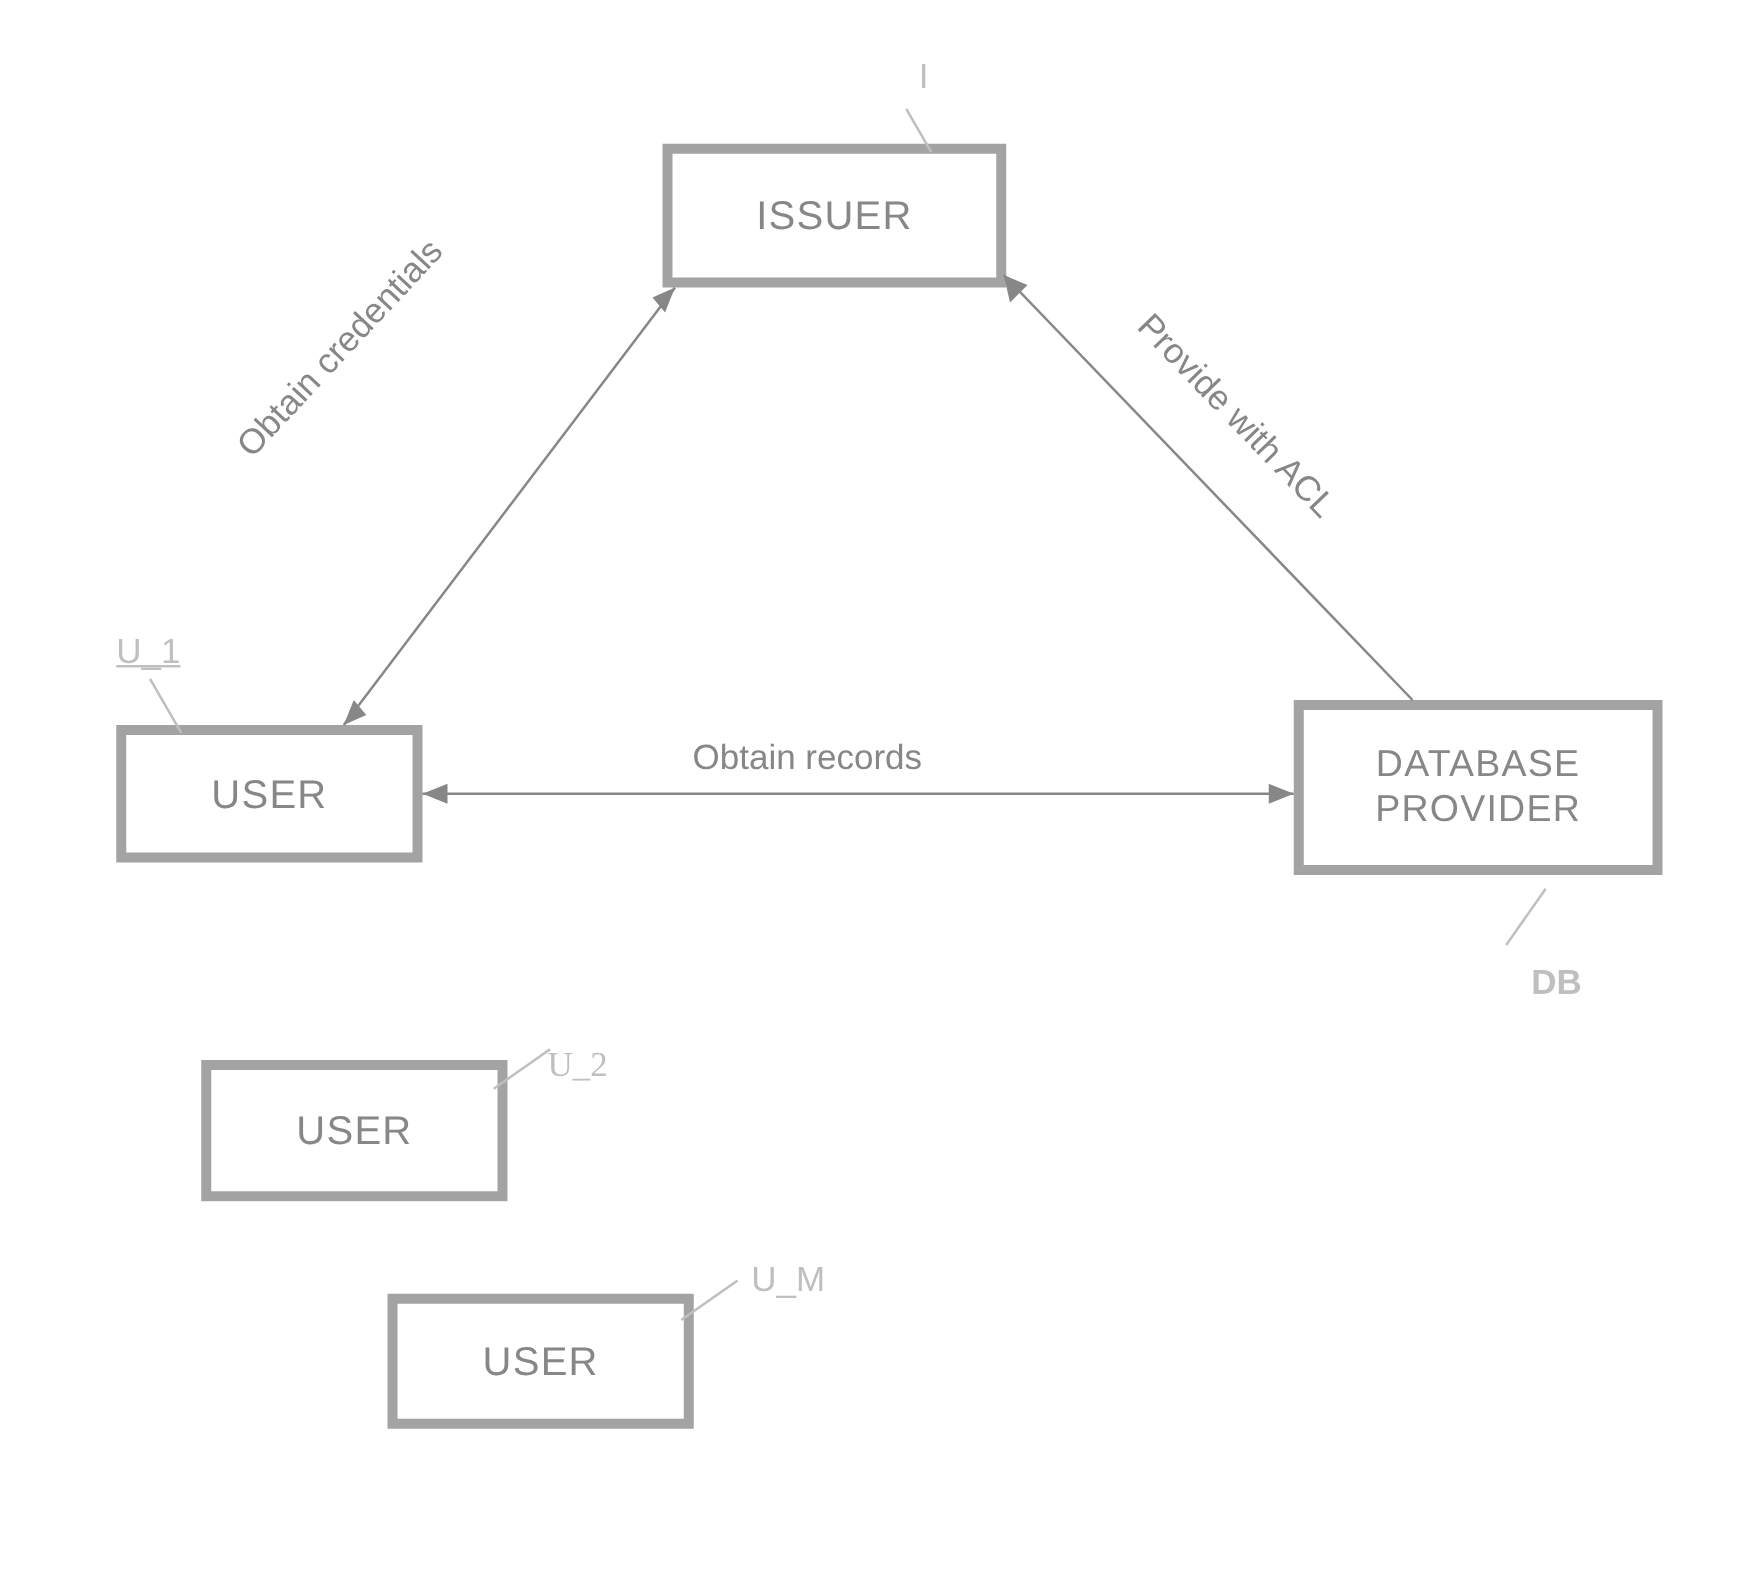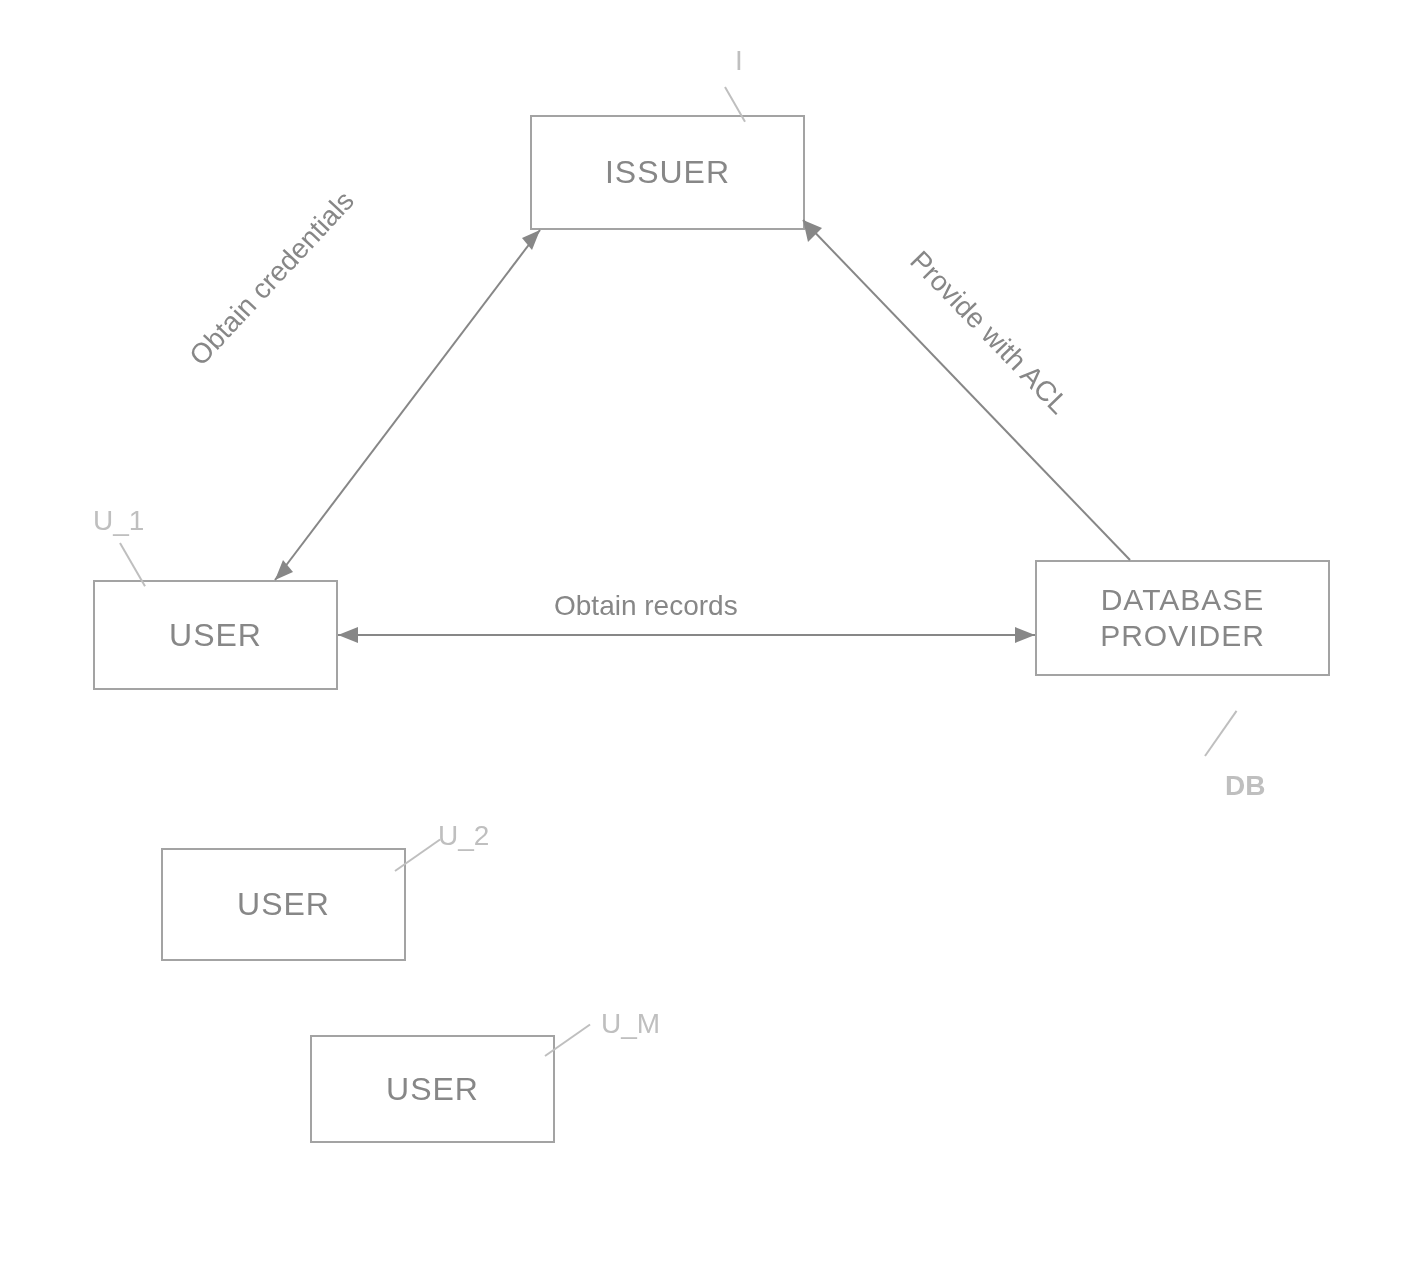--- a/index.html
+++ b/index.html
@@ -6,21 +6,21 @@
       margin: 0;
       padding: 0;
       background: #ffffff;
       font-family: Arial, Helvetica, sans-serif;
       width: 1410px;
       height: 1277px;
       position: relative;
     }
     .box {
       position: absolute;
-      border: 2px solid #a3a3a3;
+      border: 8px solid #a3a3a3;
       display: flex;
       align-items: center;
       justify-content: center;
       text-align: center;
       color: #878787;
       font-size: 32px;
       letter-spacing: 1px;
       background: #ffffff;
       box-sizing: border-box;
     }
@@ -61,35 +61,35 @@
 <body>
 
 <div class="box" style="left:530px; top:115px; width:275px; height:115px;">
   <span>ISSUER</span>
 </div>
 
 <div class="box" style="left:93px; top:580px; width:245px; height:110px;">
   <span>USER</span>
 </div>
 
-<div class="box" style="left:1035px; top:560px; width:295px; height:116px; font-size:30px; line-height:1.2;">
+<div class="box" style="left:1035px; top:560px; width:295px; height:140px; font-size:30px; line-height:1.2;">
   <span>DATABASE PROVIDER</span>
 </div>
 
 <div class="box" style="left:161px; top:848px; width:245px; height:113px;">
   <span>USER</span>
 </div>
 
 <div class="box" style="left:310px; top:1035px; width:245px; height:108px;">
   <span>USER</span>
 </div>
 
 <div class="label" style="left:735px; top:45px;">I</div>
-<div class="label" style="left:93px; top:505px;">U_1</div>
-<div class="label" style="left:438px; top:820px;">U_2</div>
+<div class="label" style="left:93px; top:505px;text-decoration:underline;">U_1</div>
+<div class="label" style="left:438px; top:837px;font-family:Liberation Serif, serif;">U_2</div>
 <div class="label" style="left:585px; top:1008px;margin-left:16px;">U_M</div>
 <div class="label" style="left:1225px; top:770px;font-weight:bold;">DB</div>
 
 <div class="tick" style="left:725px; top:86px; transform: rotate(60deg); width:40px;"></div>
 <div class="tick" style="left:120px; top:542px; transform: rotate(60deg); width:50px;"></div>
 <div class="tick" style="left:395px; top:870px; transform: rotate(-35deg); width:55px;"></div>
 <div class="tick" style="left:545px; top:1055px; transform: rotate(-35deg); width:55px;"></div>
 <div class="tick" style="left:1205px; top:755px; transform: rotate(-55deg); width:55px;"></div>
 
 <div class="label edge-label" style="left:195px; top:345px; transform: rotate(-47deg); transform-origin:left center;">Obtain credentials</div>

